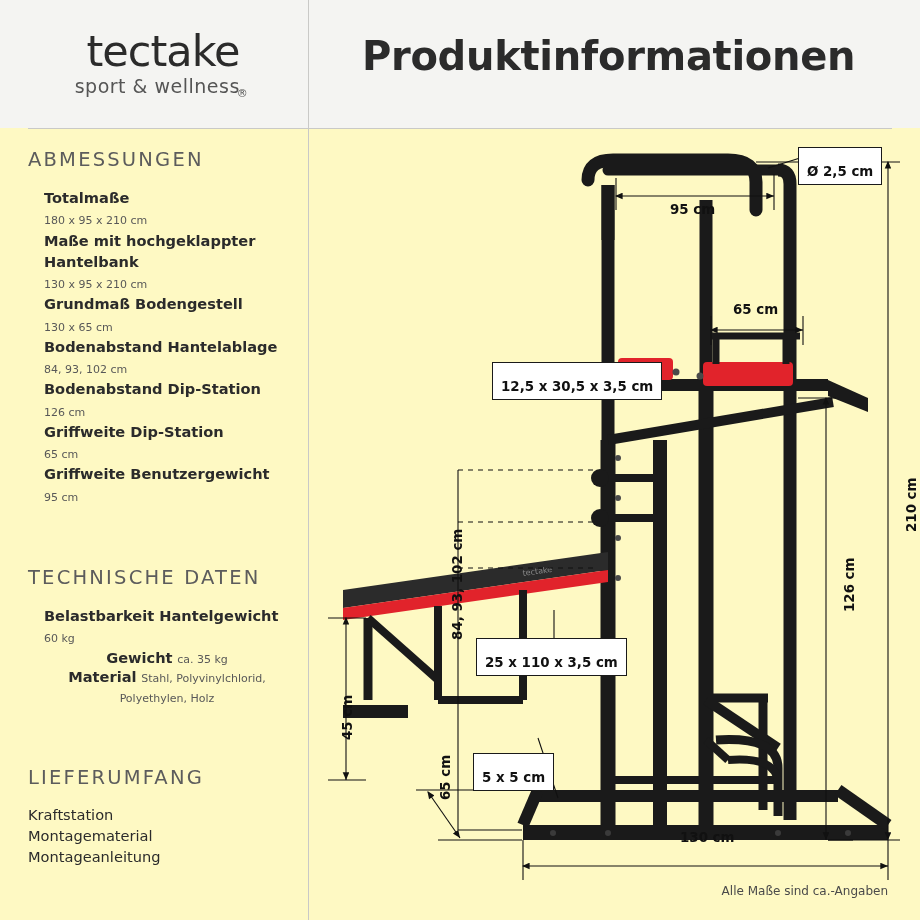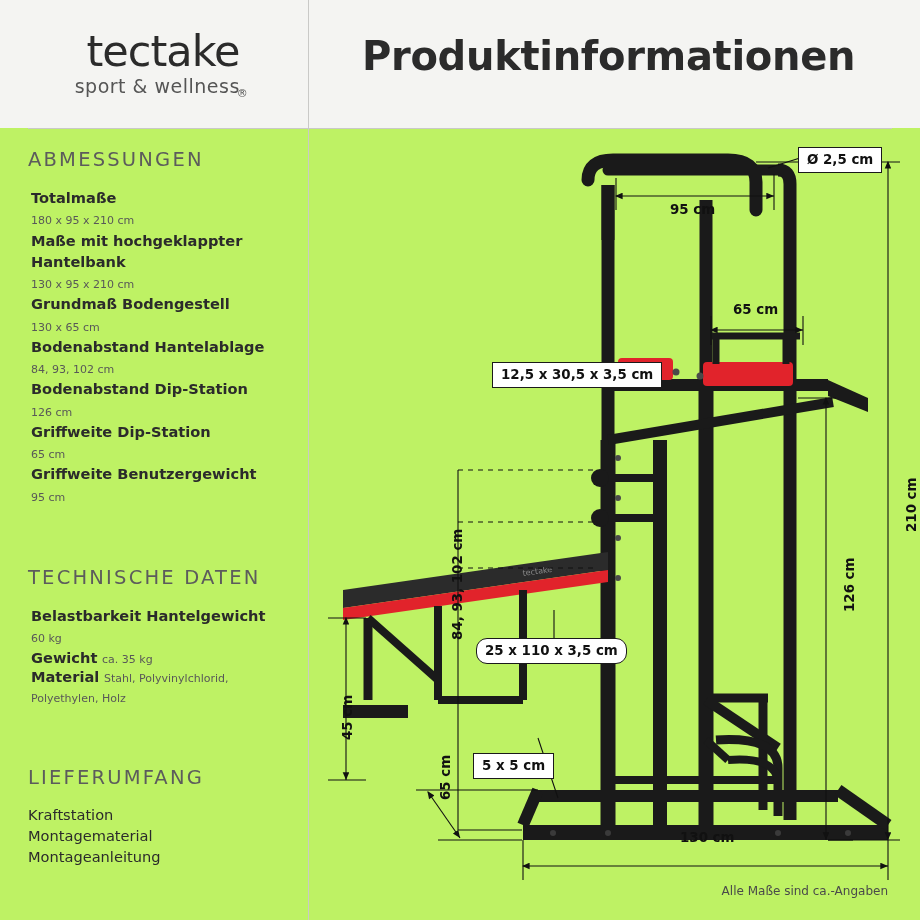--- a/index.html
+++ b/index.html
@@ -10,21 +10,21 @@
     width: 920px;
     height: 920px;
     background: #ffffff;
     font-family: "DejaVu Sans", sans-serif;
     overflow: hidden;
   }
   .page {
     position: relative;
     width: 920px;
     height: 920px;
-    background: #bef264;
+    background: #fef9c3;
     box-sizing: border-box;
   }
   
   .header {
     position: absolute;
     left: 0; top: 0;
     width: 920px;
     height: 128px;
     background: #f4f4f2;
   }
@@ -92,21 +92,21 @@
     width: 262px;
   }
   .sec-title {
     font-size: 19.5px;
     color: #5c5c5c;
     letter-spacing: 2.2px;
     margin-bottom: 16px;
     font-weight: 400;
   }
   .spec-list {
-    margin: 0 0 30px 3px;
+    margin: 0 0 30px 16px;
     padding: 0;
     list-style: none;
   }
   .spec-list li {
     margin-bottom: 0px;
     line-height: 1.33;
   }
   .spec-label {
     font-size: 14.6px;
     color: #2b2b2b;
@@ -114,20 +114,21 @@
   }
   .spec-value {
     font-size: 11px;
     color: #585858;
     font-weight: normal;
   }
   .spec-row {
     font-size: 14.6px;
     line-height: 1.33;
     color: #2b2b2b;
+    text-align: center;
   }
   .plain-list {
     margin: 0;
     padding: 0;
     list-style: none;
   }
   .plain-list li {
     font-size: 14.6px;
     color: #2b2b2b;
     line-height: 1.42;
@@ -148,21 +149,21 @@
     font-size: 12px;
     color: #4a4a4a;
   }
   .callout {
     position: absolute;
     background: #ffffff;
     border: 1.6px solid #1a1a1a;
     color: #111;
     font-size: 13.4px;
     font-weight: bold;
-    padding: 5px 8px 6px 8px;
+    padding: 17px 8px 6px 8px;
     white-space: nowrap;
     line-height: 1;
   }
   .dimtext {
     position: absolute;
     font-size: 13.4px;
     font-weight: bold;
     color: #111;
     white-space: nowrap;
   }
@@ -372,21 +373,21 @@
     </svg>
 
     
     <div class="callout" style="left:490px; top:7px;">Ø 2,5 cm</div>
     <div class="dimtext" style="left:362px; top:62px;">95 cm</div>
     <div class="dimtext" style="left:425px; top:162px;">65 cm</div>
     <div class="callout" style="left:148px; top:222px;margin-left:36px;">12,5 x 30,5 x 3,5 cm</div>
     <div class="dimtext vert" style="left:596px; top:392px;">210 cm</div>
     <div class="dimtext vert" style="left:534px; top:472px;">126 cm</div>
     <div class="dimtext vert" style="left:142px; top:500px;">84, 93, 102 cm</div>
-    <div class="callout" style="left:168px; top:498px;border-radius:11px;">25 x 110 x 3,5 cm</div>
+    <div class="callout" style="left:168px; top:498px;">25 x 110 x 3,5 cm</div>
     <div class="callout" style="left:165px; top:575px;margin-top:38px;">5 x 5 cm</div>
     <div class="dimtext vert" style="left:32px; top:600px;">45 cm</div>
     <div class="dimtext vert" style="left:130px; top:660px;">65 cm</div>
     <div class="dimtext" style="left:372px; top:690px;">130 cm</div>
   </div>
 
   <div class="footnote">Alle Maße sind ca.-Angaben</div>
 </div>
 
 </body></html>

